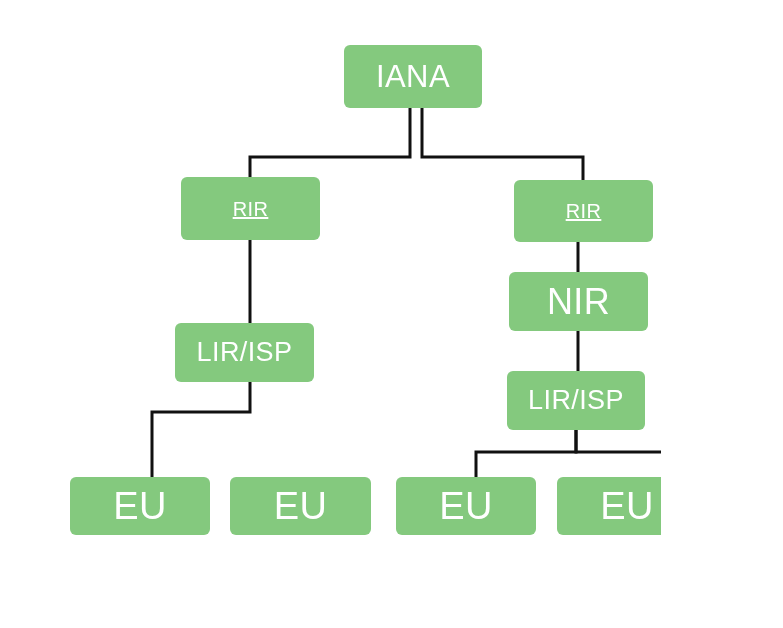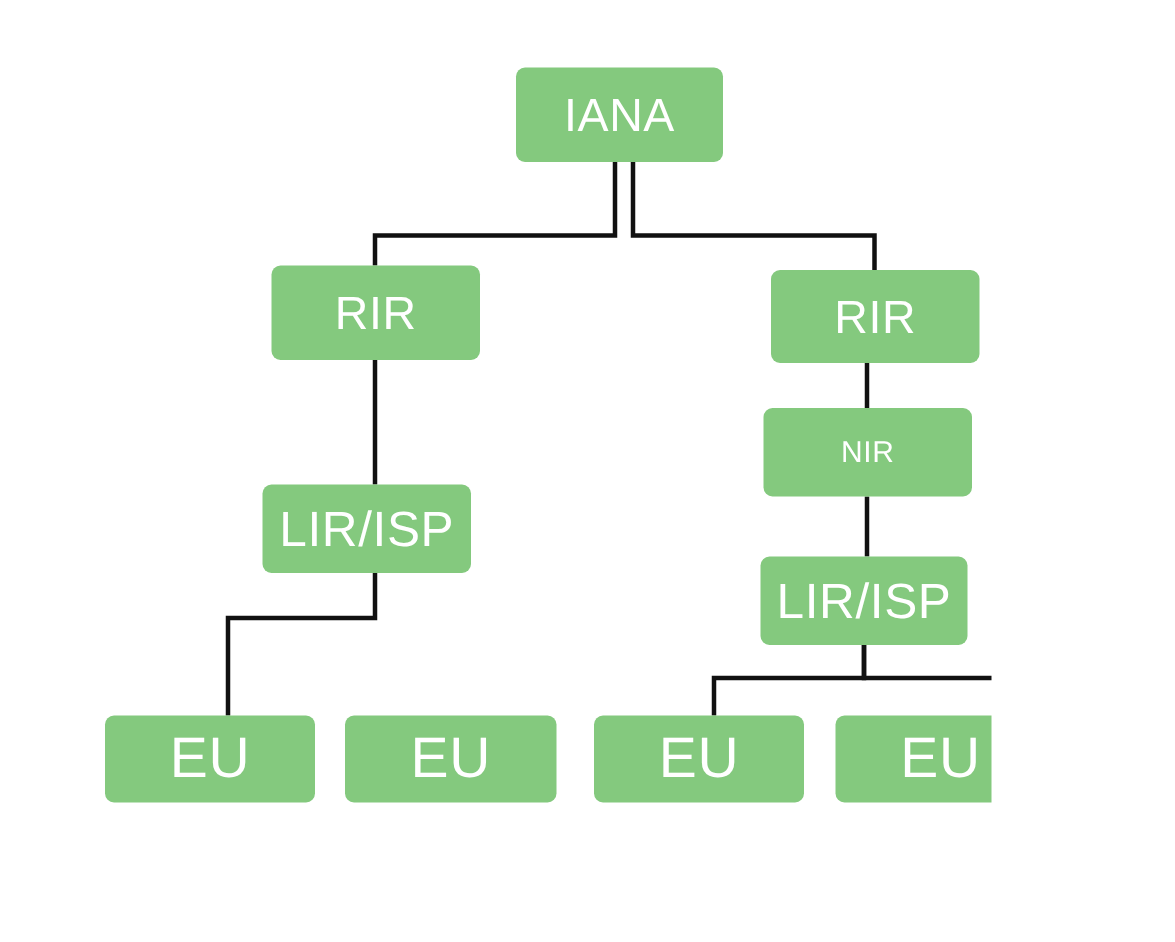--- a/index.html
+++ b/index.html
@@ -33,23 +33,23 @@
     border-radius: 6px;
     background: #84c97e;
     color: #ffffff;
     font-weight: 400;
     letter-spacing: 0.4px;
     line-height: 1;
     white-space: nowrap;
     user-select: none;
   }
   .node.lvl-root  { font-size: 31px; }
-  .node.lvl-rir   { font-size: 31px; }
-  .node.lvl-nir   { font-size: 20px; }
-  .node.lvl-lir   { font-size: 33px; }
+  .node.lvl-rir   { font-size: 20px; text-decoration: underline; }
+  .node.lvl-nir   { font-size: 36px; }
+  .node.lvl-lir   { font-size: 27px; }
   .node.lvl-eu    { font-size: 38px; }
 </style>
 </head>
 <body>
 
 <div id="canvas">
 
   <svg id="edge-layer" viewBox="0 0 783 628" width="783" height="628" aria-hidden="true">
       <polyline points="410,108 410,157 250,157 250,177" fill="none" stroke="#111111" stroke-width="3" stroke-linecap="butt" stroke-linejoin="miter"></polyline>
       <polyline points="422,108 422,157 583,157 583,180" fill="none" stroke="#111111" stroke-width="3" stroke-linecap="butt" stroke-linejoin="miter"></polyline>

